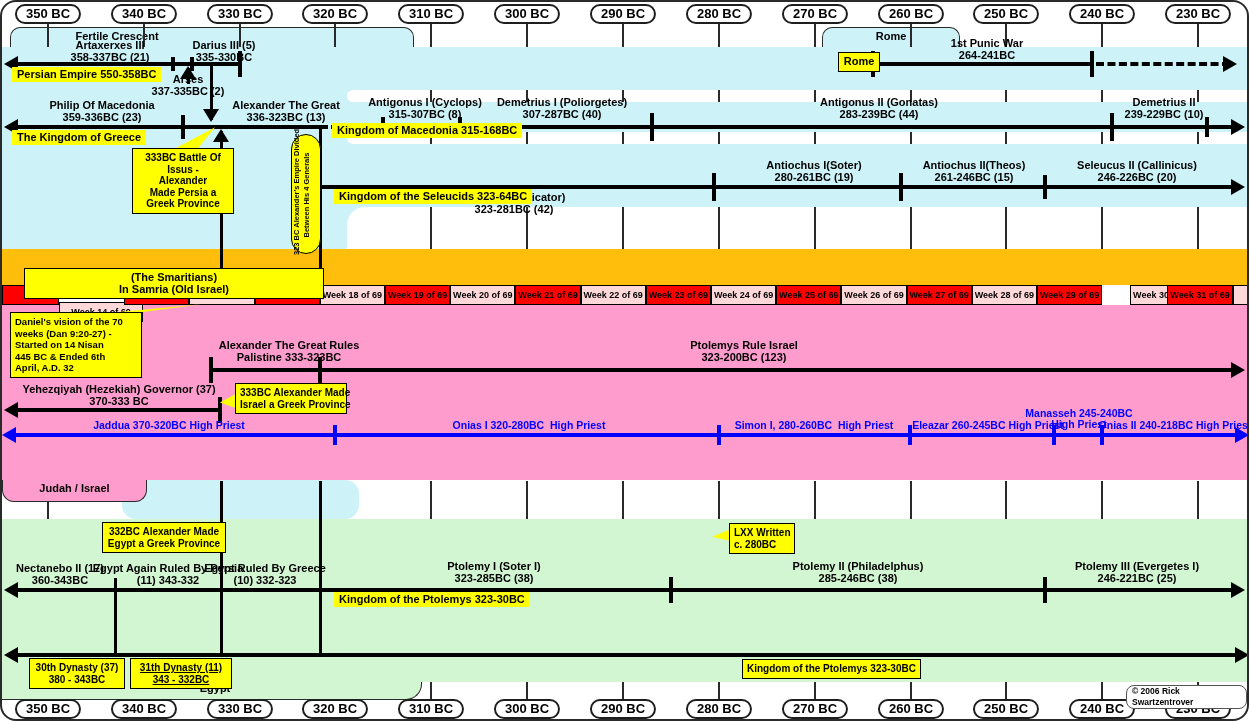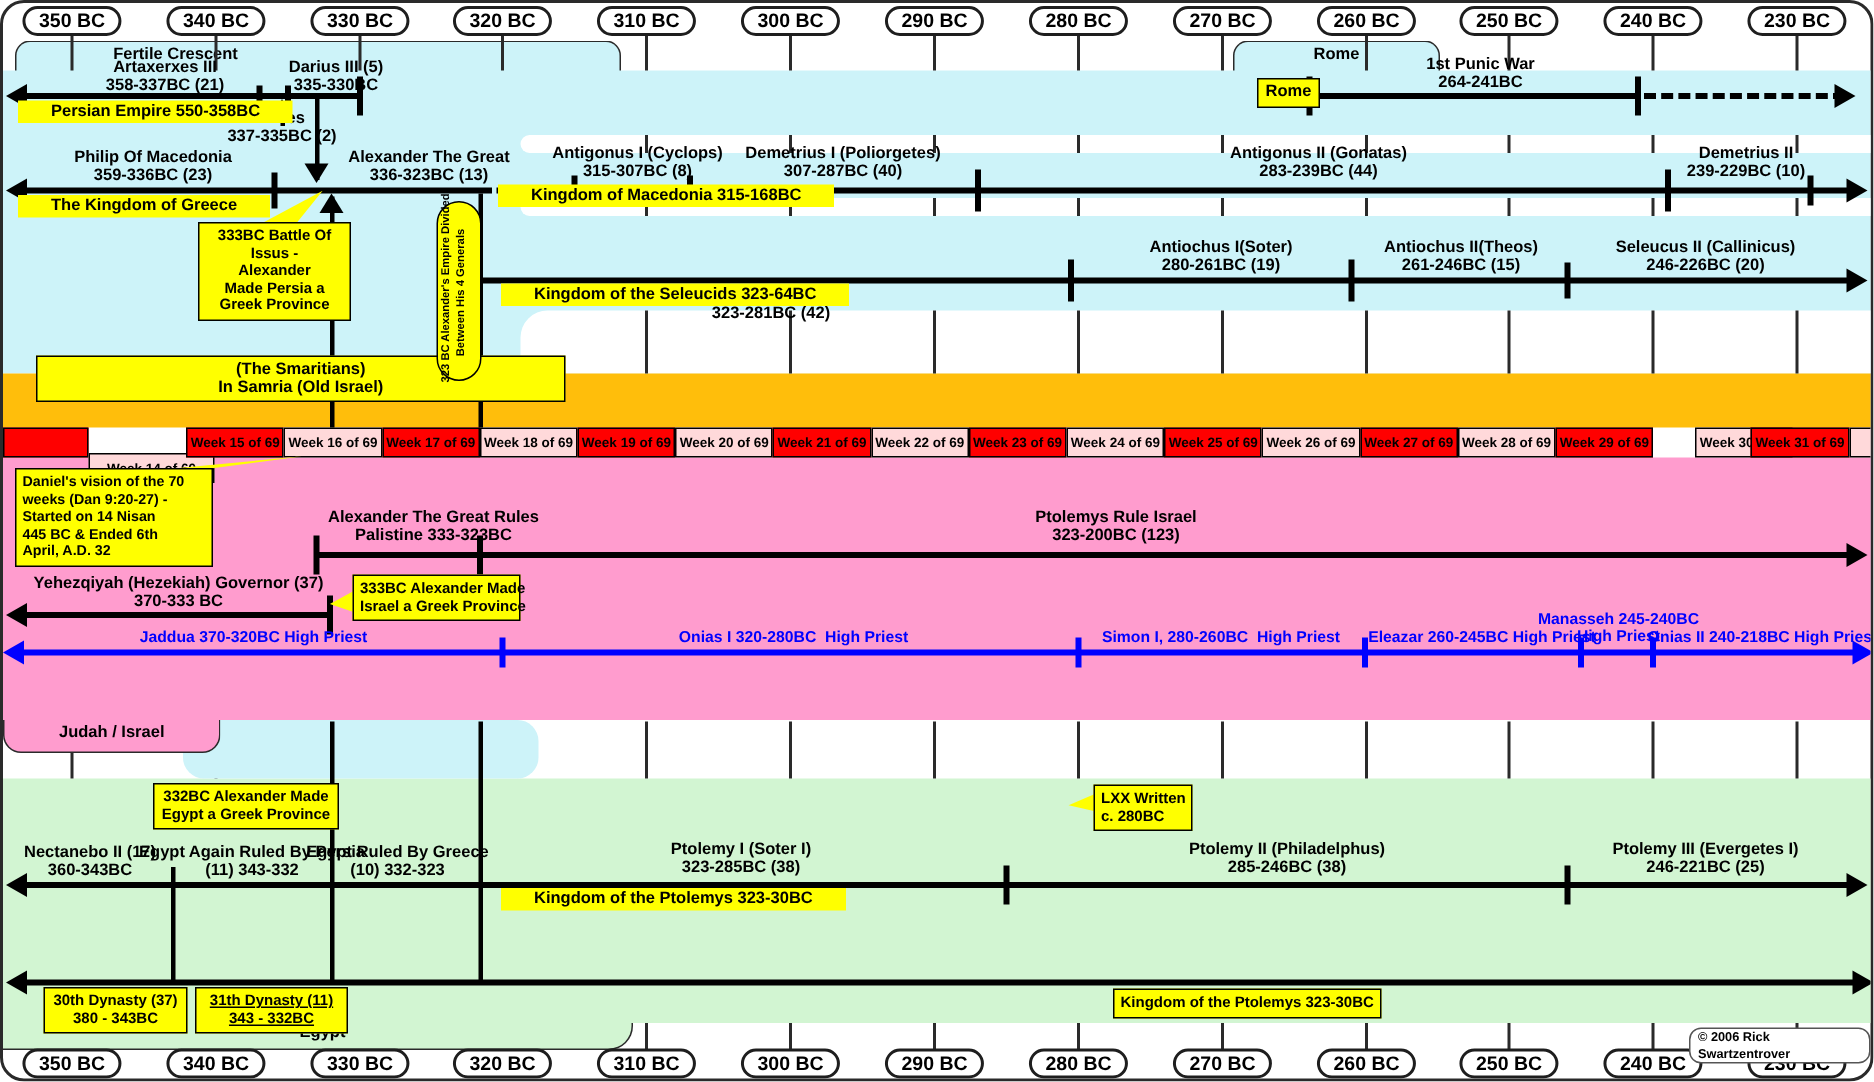--- a/index.html
+++ b/index.html
@@ -18,21 +18,21 @@
   .hline{position:absolute;background:#000;}
   .hline-dash{position:absolute;height:0;border-top:4px dashed #000;}
   .bar{position:absolute;width:4px;}
   .vline{position:absolute;width:3px;background:#000;}
   .arrowhead{position:absolute;width:0;height:0;}
   .klabel{position:absolute;font-weight:bold;font-size:11px;line-height:11.5px;color:#000;
           text-align:center;white-space:pre;transform:translateX(-50%);}
   .plabel{position:absolute;font-weight:bold;font-size:10.5px;line-height:11px;color:#0000FF;
           text-align:center;white-space:pre;transform:translateX(-50%);}
   .hl{position:absolute;background:#FFFF00;font-weight:bold;font-size:11px;line-height:13px;
-      color:#000;padding:1px 22px;white-space:nowrap;}
+      color:#000;padding:1px 5px;white-space:nowrap;}
   .ybox{position:absolute;background:#FFFF00;border:1.5px solid #000;font-weight:bold;color:#000;
         line-height:11.5px;text-align:center;white-space:pre;padding:3px 4px;}
   .pointer{position:absolute;background:#FFFF00;}
   .wcell{position:absolute;height:20px;border:1px solid #000;font-weight:bold;font-size:9px;
          color:#000;text-align:center;line-height:18px;white-space:nowrap;overflow:hidden;}
   #vpill{position:absolute;background:#FFFF00;border:1.5px solid #000;border-radius:15px;}
   #vpill-in{position:absolute;font-weight:bold;font-size:7.5px;line-height:10px;text-align:center;
             white-space:pre;transform:rotate(-90deg);}
   #tab-judah{position:absolute;background:#FF9CCE;border:1.5px solid #2a2a2a;border-top:none;
              border-radius:0 0 12px 12px;height:22px;}
@@ -270,21 +270,21 @@
       <div class="plabel" style="left: 1077px; top: 406px;">Manasseh 245-240BC
 High Priest</div>
       <div class="plabel" style="left: 1173px; top: 418px;">Onias II 240-218BC High Priest</div>
       <div class="hl" style="left: 10px; top: 65px;">Persian Empire 550-358BC</div>
       <div class="hl" style="left: 10px; top: 128px;">The Kingdom of Greece</div>
       <div class="hl" style="left: 330px; top: 121px;">Kingdom of Macedonia 315-168BC</div>
       <div class="hl" style="left: 332px; top: 187px;">Kingdom of the Seleucids 323-64BC</div>
       <div class="hl" style="left: 332px; top: 590px;">Kingdom of the Ptolemys 323-30BC</div>
     </div>
   <div id="layer-boxes">
-      <div class="ybox" style="left: 22px; top: 235px; font-size: 11px; width: 353px;">(The Smaritians)
+      <div class="ybox" style="left: 22px; top: 266px; font-size: 11px; width: 300px;">(The Smaritians)
 In Samria (Old Israel)</div>
       <div class="ybox" style="left: 836px; top: 50px; font-size: 11px; width: 42px;">Rome</div>
       <div class="ybox" style="left: 27px; top: 656px; font-size: 10px; width: 96px;">30th Dynasty (37)
 380 - 343BC</div>
       <div class="ybox" style="left: 128px; top: 656px; font-size: 10px; width: 102px; text-decoration: underline;">31th Dynasty (11)
 343 - 332BC</div>
       <div class="ybox" style="left: 740px; top: 657px; font-size: 10px;">Kingdom of the Ptolemys 323-30BC</div>
       <div class="pointer" style="left: 168px; top: 124px; width: 46px; height: 24px; clip-path: polygon(10% 95%, 60% 95%, 98% 5%);"></div>
       <div class="ybox" style="left: 130px; top: 146px; width: 102px; font-size: 10px;">333BC Battle Of
 Issus -

